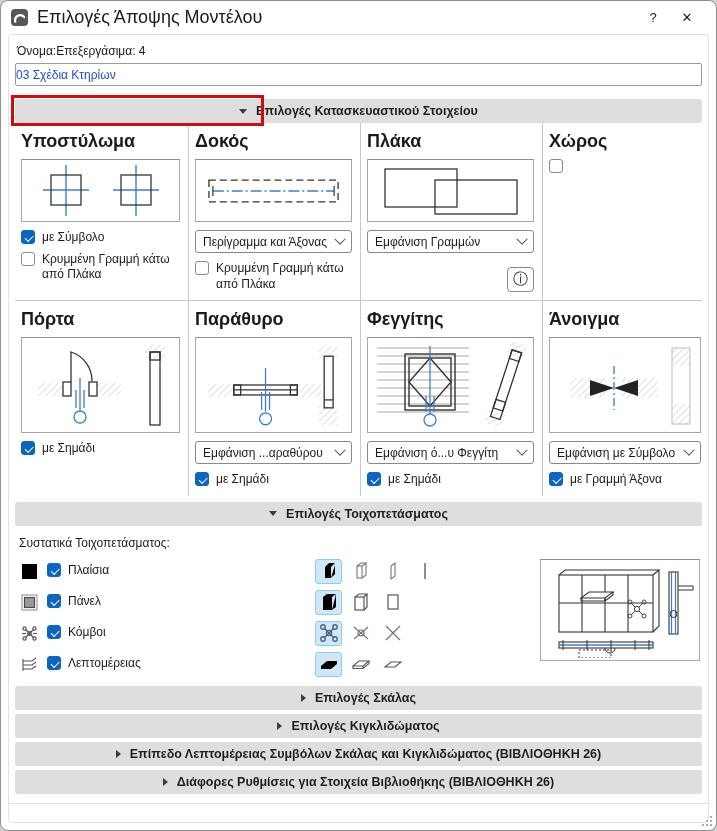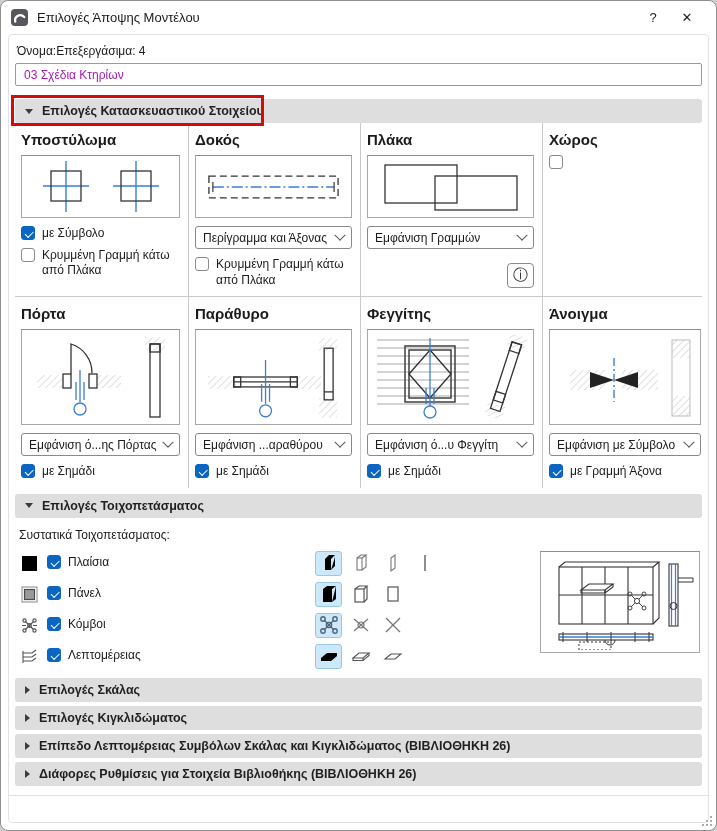--- a/index.html
+++ b/index.html
@@ -3,47 +3,47 @@
 <meta charset="utf-8">
 <style>
   * { margin:0; padding:0; box-sizing:border-box; }
   html,body { background:#cfcfcf; font-family:"Liberation Sans", sans-serif; }
   .dialog { position:relative; width:717px; height:831px; background:#fff;
     border:1px solid #8f8f8f; border-radius:8px; overflow:hidden; font-size:12px; color:#1b1b1b; }
 
   
   .titlebar { height:33px; display:flex; align-items:center; padding:0 12px 0 10px; }
   .app-icon { width:17px; height:17px; border-radius:4px; background:#55565e; display:flex; align-items:center; justify-content:center; }
-  .title { margin-left:9px; font-size:13px; }
+  .title { margin-left:9px; font-size:18px; }
   .tb-spacer { flex:1; }
   .tb-btn { width:34px; height:28px; display:flex; align-items:center; justify-content:center; font-size:13px; color:#222; border-radius:4px; }
 
   .client { position:absolute; top:33px; left:7px; right:7px; bottom:7px;
     border:1px solid #e2e2e2; border-radius:4px; background:#fff; padding:6px 6px 0 6px; overflow:hidden; }
 
   
   .name-row { display:flex; margin:3px 2px 5px 2px; }
   .name-input { width:100%; height:23px; border:1px solid #9a9a9a; border-radius:2px;
-    padding:0 8px; font-size:12px; font-family:"Liberation Sans",sans-serif; color:#a21caf; background:#fff; }
+    padding:0 0; font-size:12px; font-family:"Liberation Sans",sans-serif; color:#1d4ed8; background:#fff; }
 
   
   .sec-bar { position:relative; height:24px; background:#dedede; border-radius:3px;
-    display:flex; align-items:center; gap:9px; padding:0 10px; margin-top:13px; font-weight:bold; font-size:12.5px; color:#1f1f1f; }
+    display:flex; align-items:center; gap:9px; padding:0 10px; margin-top:13px; font-weight:bold; font-size:12.5px; color:#1f1f1f;justify-content:center; }
   .sec-bar.collapsed { margin-top:0; margin-bottom:4px; }
   .tri-down { width:0; height:0; border-left:4px solid transparent; border-right:4px solid transparent; border-top:5px solid #3c3c3c; }
   .tri-right { width:0; height:0; border-top:4px solid transparent; border-bottom:4px solid transparent; border-left:5px solid #3c3c3c; }
   .annotation { position:absolute; left:-4px; top:-4px; width:253px; height:31px;
     border:3px solid #d30b0b; pointer-events:none; z-index:5; }
 
   
   .grid { display:grid; grid-template-columns:174px 172px 182px 1fr; }
   .grid > .cell { padding:6px 8px 8px 6px; }
   .grid > .cell.sep { border-right:1px solid #c9c9c9; }
   .grid1 { border-bottom:1px solid #c9c9c9; }
-  .cell h4 { font-size:15px; margin:2px 0 7px 0; }
+  .cell h4 { font-size:18px; margin:2px 0 7px 0; }
   .preview { border:1px solid #a8a8a8; border-top-color:#8e8e8e; background:#fff;
     display:flex; align-items:center; justify-content:center; margin-bottom:8px; }
   .pv1 { height:63px; } .pv2 { height:96px; }
 
   
   .select { height:23px; border:1px solid #898989; border-radius:3px; background:#fff;
     display:flex; align-items:center; justify-content:space-between; padding:0 7px; margin-bottom:8px; cursor:default; }
   .select .txt { white-space:nowrap; overflow:hidden; }
   .chev { width:8px; height:8px; border-right:1.4px solid #5a5a5a; border-bottom:1.4px solid #5a5a5a;
     transform:rotate(45deg) translate(-2px,-2px); flex:none; }
@@ -209,24 +209,20 @@
             <g class="lnb" stroke-width="1.3">
               <path d="M57,38 V70 M53,50 V68 M61,50 V68"></path>
                 <circle cx="57" cy="77" r="6"></circle>
             </g>
             <rect x="122" y="5" width="20" height="13" fill="url(#h1)"></rect>
             <g class="ln" stroke-width="1.3">
                 <rect x="127" y="12" width="10" height="73"></rect>
                 <rect x="127" y="12" width="10" height="8"></rect>
               </g>
           </svg>
-        </div>
-        <div class="select">
-          <span class="txt">Εμφάνιση ό...ης Πόρτας</span>
-          <span class="chev"></span>
         </div>
         <div class="cb checked">
           <span class="box"></span>
           <span>με Σημάδι</span>
         </div>
       </div>
 
       <div class="cell sep">
         <h4>Παράθυρο</h4>
         <div class="preview pv2">

